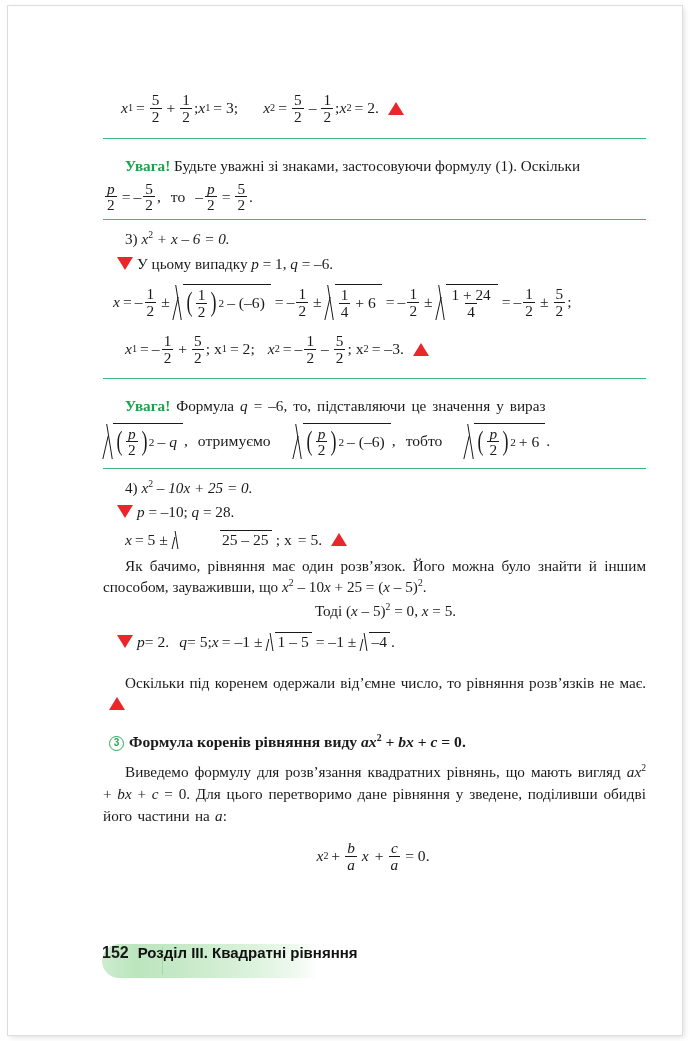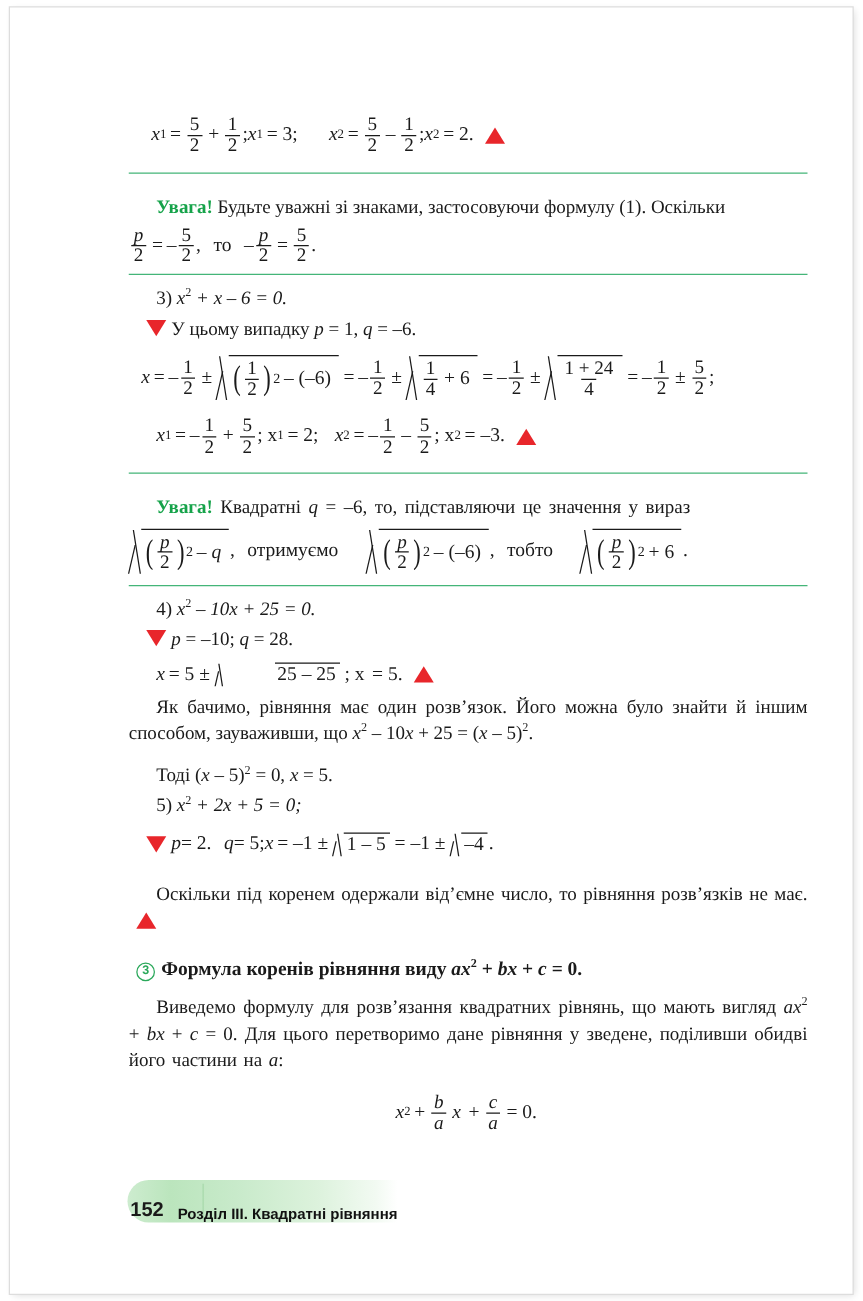--- a/index.html
+++ b/index.html
@@ -149,21 +149,21 @@
     margin-right: 5px;
   }
 
   
   .footer {
     position: absolute;
     left: 94px; top: 938px;
     height: 34px;
     width: 216px;
     display: flex;
-    align-items: flex-end;
+    align-items: flex-start;
   }
   .footer-pill {
     position: absolute;
     left: 0; top: 0;
     width: 216px; height: 34px;
     border-radius: 17px 0 0 17px;
     background: linear-gradient(to right, #cdeccf 0%, #bbe5bd 16%, #c8eaca 40%, #dcf2dc 70%, #f2faf2 92%, #ffffff 100%);
   }
   .footer-num {
     position: relative;
@@ -181,21 +181,21 @@
     width: 0; height: 28px;
     border-left: 1px solid #a8d9ab;
     z-index: 2;
   }
   .footer-title {
     position: relative;
     z-index: 2;
     margin-left: 9px;
     font-family: "Liberation Sans", sans-serif;
     font-weight: bold;
-    font-size: 12px;
+    font-size: 15px;
     color: #111;
     white-space: nowrap;
   }
 </style>
 </head>
 <body>
 
 <div class="page">
   <div class="content">
 
@@ -385,21 +385,21 @@
           </span>
         <span>; x</span>
           <span class="sub">2</span>
         <span class="op">= –3.</span>
         <span class="tri-up"></span>
       </span>
     </div>
 
     <div class="rule" style="margin-top:13px;"></div>
     <div class="callout">
-      <p class="para indent" style="text-align:justify; word-spacing:2.2px;"><span class="uvaga-word">Увага!</span><span> Квадратні </span><span class="it">q</span><span> = –6, то, підставляючи це значення у вираз</span></p>
+      <p class="para indent" style="text-align:justify; word-spacing:2.2px;"><span class="uvaga-word">Увага!</span><span> Формула </span><span class="it">q</span><span> = –6, то, підставляючи це значення у вираз</span></p>
       <div class="math" style="margin-top:6px;">
         <span class="mrow">
           <span class="sqrt">
             <span class="radical"></span>
             <span class="rad-body">
               <span class="paren-big">(</span>
               <span class="frac">
                   <span class="num it">p</span>
                   <span class="den">2</span>
                 </span>
@@ -465,27 +465,24 @@
             </span>
         </span>
         <span class="op">; x</span>
         <span class="op">= 5.</span>
         <span class="tri-up"></span>
       </span>
     </div>
 
     <p class="para indent" style="margin-top:6px;"><span>Як бачимо, рівняння має один розв’язок. Його можна було знайти й іншим способом, зауваживши, що </span><span class="it">x</span><span class="sup">2</span><span> – 10</span><span class="it">x</span><span> + 25 = (</span><span class="it">x</span><span> – 5)</span><span class="sup">2</span><span>.</span></p>
 
-    <div class="line pad-l" style="margin-top:12px;">
+    <div class="line pad-l" style="margin-top:2px;text-align:center;">
       <span>Тоді (</span><span class="it">x</span><span> – 5)</span><span class="sup">2</span><span> = 0, </span><span class="it">x</span><span> = 5.</span>
     </div>
 
-    <div class="line pad-l" style="margin-top:2px;">
-      <span>5) </span><span class="it">x</span><span class="sup">2</span><span class="it"> + 2x + 5 = 0;</span>
-    </div>
     <div class="math" style="margin-top:10px; padding-left:14px;">
       <span class="mrow">
         <span class="tri-down"></span>
         <span class="it">p</span>
           <span> = 2.</span>
         <span class="sp"></span>
         <span class="it">q</span>
           <span> = 5; </span>
         <span class="it">x</span>
         <span class="op">= –1 ±</span>

